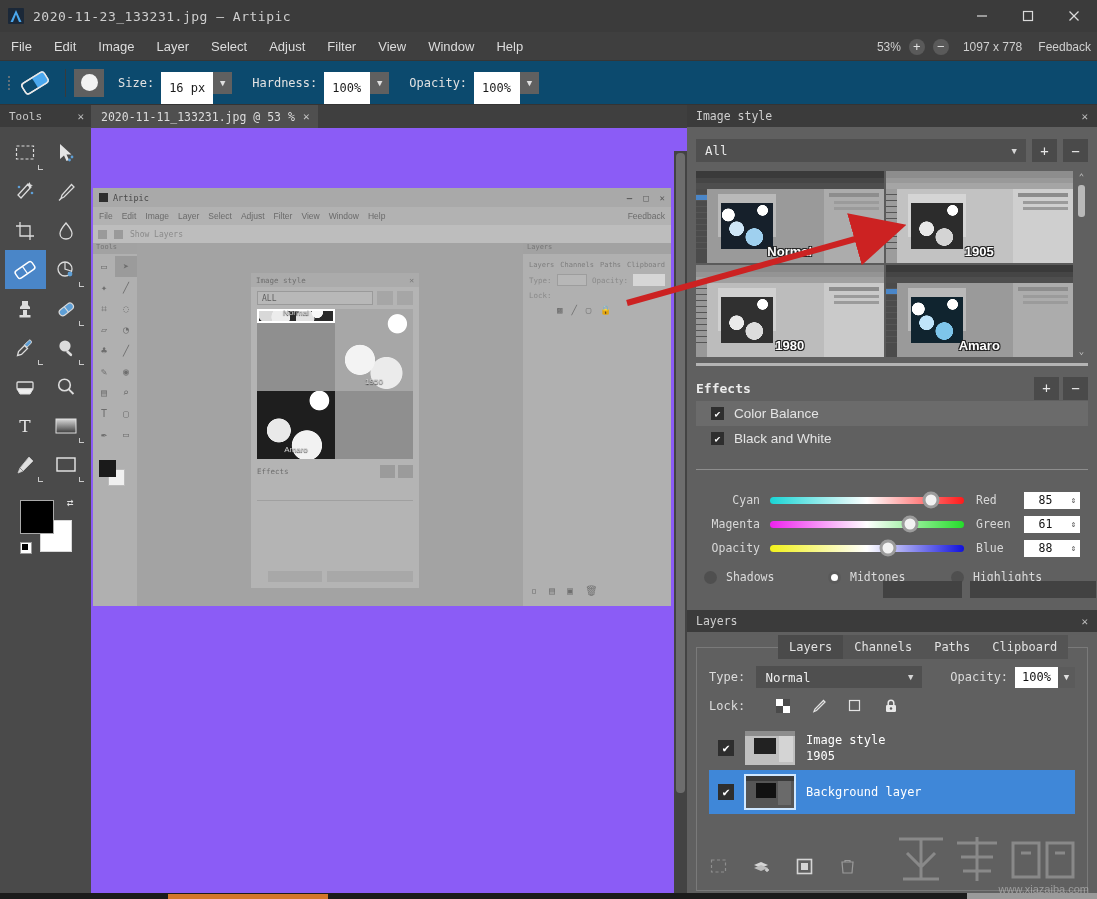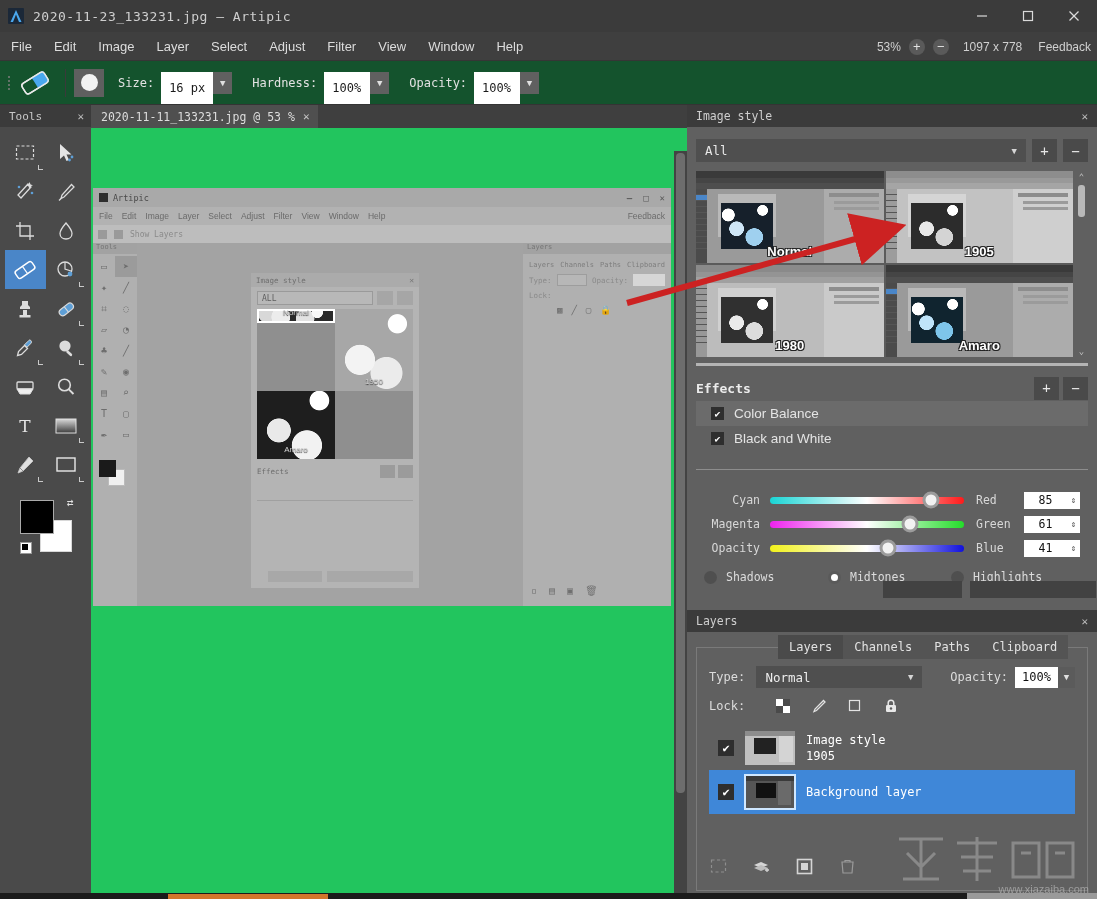--- a/index.html
+++ b/index.html
@@ -42,21 +42,21 @@
   #menu-right{
     position:absolute;right:6px;top:0;height:29px;display:flex;align-items:center;
     gap:8px;font-family:"Liberation Sans", sans-serif;font-size:12px;color:#d0d0d0;
   }
   .zoom-btn{
     width:16px;height:16px;border-radius:50%;background:#5a5a5a;color:#e4e4e4;
     display:flex;align-items:center;justify-content:center;font-size:13px;line-height:1;
   }
   
   #optionsbar{
-    height:44px;background:#14532d;display:flex;align-items:center;
+    height:44px;background:#0c4a6e;display:flex;align-items:center;
     border-bottom:1px solid #343434;padding-left:4px;
   }
   .grip{width:9px;height:30px;display:flex;flex-direction:column;justify-content:center;gap:2px;align-items:center;}
   .grip i{width:2px;height:2px;background:#7e7e7e;border-radius:50%;display:block;}
   #tool-icon-big{width:44px;height:40px;display:flex;align-items:center;justify-content:center;}
   .ob-sep{width:1px;height:28px;background:#3a3a3a;margin:0 8px;}
   #brush-preview{
     width:30px;height:28px;background:#5f5f5f;display:flex;align-items:center;justify-content:center;
     margin-right:14px;
   }
@@ -109,21 +109,21 @@
   #canvas-area{
     position:absolute;left:91px;top:0;right:410px;bottom:0;background:#4a4a4a;
   }
   #doc-tabbar{height:23px;background:#3f3f3f;display:flex;align-items:flex-end;}
   #doc-tab{
     height:23px;background:#4f4f4f;display:flex;align-items:center;padding:0 8px 0 10px;
     font-family:"DejaVu Sans Mono",monospace;font-size:11.5px;color:#dddddd;gap:8px;
   }
   #doc-tab .x{color:#c6c6c6;font-size:11px;}
   #canvas-viewport{
-    position:absolute;left:0;top:23px;right:0;bottom:0;background:#22c55e;overflow:hidden;
+    position:absolute;left:0;top:23px;right:0;bottom:0;background:#8b5cf6;overflow:hidden;
   }
   #canvas-img{
     position:absolute;left:2px;top:60px;width:578px;height:418px;background:#9f9f9f;
     overflow:hidden;
   }
   
   .gi-title{height:19px;background:#a9a9a9;display:flex;align-items:center;padding:0 6px;}
   .gi-title .logo{width:9px;height:9px;background:#2e2e2e;margin-right:5px;}
   .gi-title .tt{font-size:8.5px;color:#4a4a4a;font-family:"DejaVu Sans Mono",monospace;}
   .gi-title .wc{margin-left:auto;display:flex;gap:11px;color:#5c5c5c;font-size:9px;}
@@ -890,21 +890,21 @@
               <span class="ar">⇕</span>
             </span>
           </div>
           <div class="sl-row">
             <span class="name">Opacity</span>
             <span class="sl-track" style="background:linear-gradient(to right,#f1f11a 0%,#ffffff 50%,#1111dd 100%)">
               <span class="knob" style="left:61%"></span>
             </span>
             <span class="name2">Blue</span>
             <span class="spin">
-              <span class="v">41</span>
+              <span class="v">88</span>
               <span class="ar">⇕</span>
             </span>
           </div>
         </div>
 
         <div id="radios">
           <span class="radio-item" style="width:124px">
             <span class="rad"></span>
             <span class="lbl">Shadows</span>
           </span>

